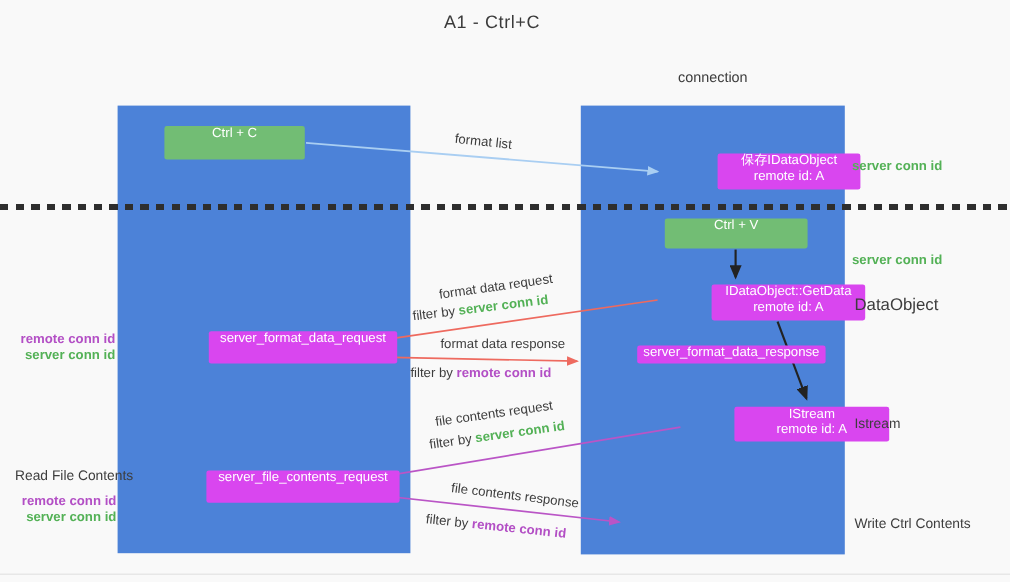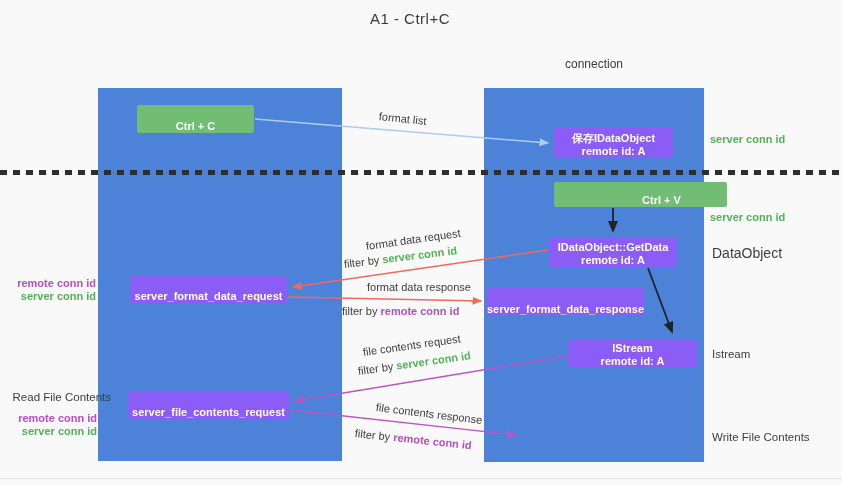--- a/index.html
+++ b/index.html
@@ -18,25 +18,25 @@
   .lane{
     position:absolute;background:#4c82d8;z-index:1;
   }
   .dashes{
     position:absolute;left:0;top:170px;width:842px;height:5px;z-index:5;
     background:repeating-linear-gradient(90deg,#2e2e2e 0,#2e2e2e 7px,transparent 7px,transparent 13px);
   }
   svg.overlay{position:absolute;left:0;top:0;z-index:2;pointer-events:none;}
   .box{
     position:absolute;z-index:3;color:#fff;font-size:11px;line-height:13px;
-    display:flex;flex-direction:column;align-items:center;justify-content:flex-end;
-    text-align:center;border-radius:2px;white-space:nowrap;font-weight:bold;
+    display:flex;flex-direction:column;align-items:center;justify-content:flex-start;
+    text-align:center;border-radius:2px;white-space:nowrap;
   }
   .green{background:#72bd74;}
-  .orange{background:#8b5cf6;}
+  .orange{background:#d946ef;margin-left:44px;}
   .note{position:absolute;z-index:4;font-size:11px;white-space:nowrap;}
   .bold{font-weight:bold;}
   .t-green{color:#53b156;}
   .t-purple{color:#b34fc5;}
   .t-dark{color:#3d3d3d;}
   .right-align{text-align:right;}
   .arrow-label{
     position:absolute;z-index:4;font-size:11px;color:#3d3d3d;white-space:nowrap;
     transform-origin:0 50%;
   }
@@ -88,52 +88,52 @@
 
   <div class="box green" style="left:137px;top:105px;width:117px;height:28px;">
     <div>Ctrl + C</div>
   </div>
 
   <div class="box orange" style="left:554px;top:128px;width:119px;height:30px;">
     <div>保存IDataObject</div>
     <div>remote id: A</div>
   </div>
 
-  <div class="box green" style="left:554px;top:182px;width:131px;height:25px;padding-left:42px;">
+  <div class="box green" style="left:554px;top:182px;width:119px;height:25px;">
     <div>Ctrl + V</div>
   </div>
 
   <div class="box orange" style="left:549px;top:237px;width:128px;height:30px;">
     <div>IDataObject::GetData</div>
     <div>remote id: A</div>
   </div>
 
   <div class="box orange" style="left:130px;top:276px;width:157px;height:27px;">
     <div>server_format_data_request</div>
   </div>
 
-  <div class="box orange" style="left:487px;top:288px;width:157px;height:28px;">
+  <div class="box orange" style="left:487px;top:288px;width:157px;height:15px;">
     <div>server_format_data_response</div>
   </div>
 
   <div class="box orange" style="left:568px;top:339px;width:129px;height:29px;">
     <div>IStream</div>
     <div>remote id: A</div>
   </div>
 
   <div class="box orange" style="left:128px;top:392px;width:161px;height:27px;">
     <div>server_file_contents_request</div>
   </div>
 
 
   <div class="note bold t-green" style="left:710px;top:133px;">server conn id</div>
   <div class="note bold t-green" style="left:710px;top:211px;">server conn id</div>
   <div class="note t-dark" style="left:712px;top:245px;font-size:14px;">DataObject</div>
   <div class="note t-dark" style="left:712px;top:348px;font-size:11.5px;">Istream</div>
-  <div class="note t-dark" style="left:712px;top:431px;font-size:11.5px;">Write File Contents</div>
+  <div class="note t-dark" style="left:712px;top:431px;font-size:11.5px;">Write Ctrl Contents</div>
 
   <div class="note right-align" style="left:0;top:277px;width:96px;line-height:13px;">
     <div class="bold t-purple">remote conn id</div>
     <div class="bold t-green">server conn id</div>
   </div>
   <div class="note right-align t-dark" style="left:0;top:391px;width:111px;font-size:11.5px;">Read File Contents</div>
   <div class="note right-align" style="left:0;top:412px;width:97px;line-height:13px;">
     <div class="bold t-purple">remote conn id</div>
     <div class="bold t-green">server conn id</div>
   </div>

